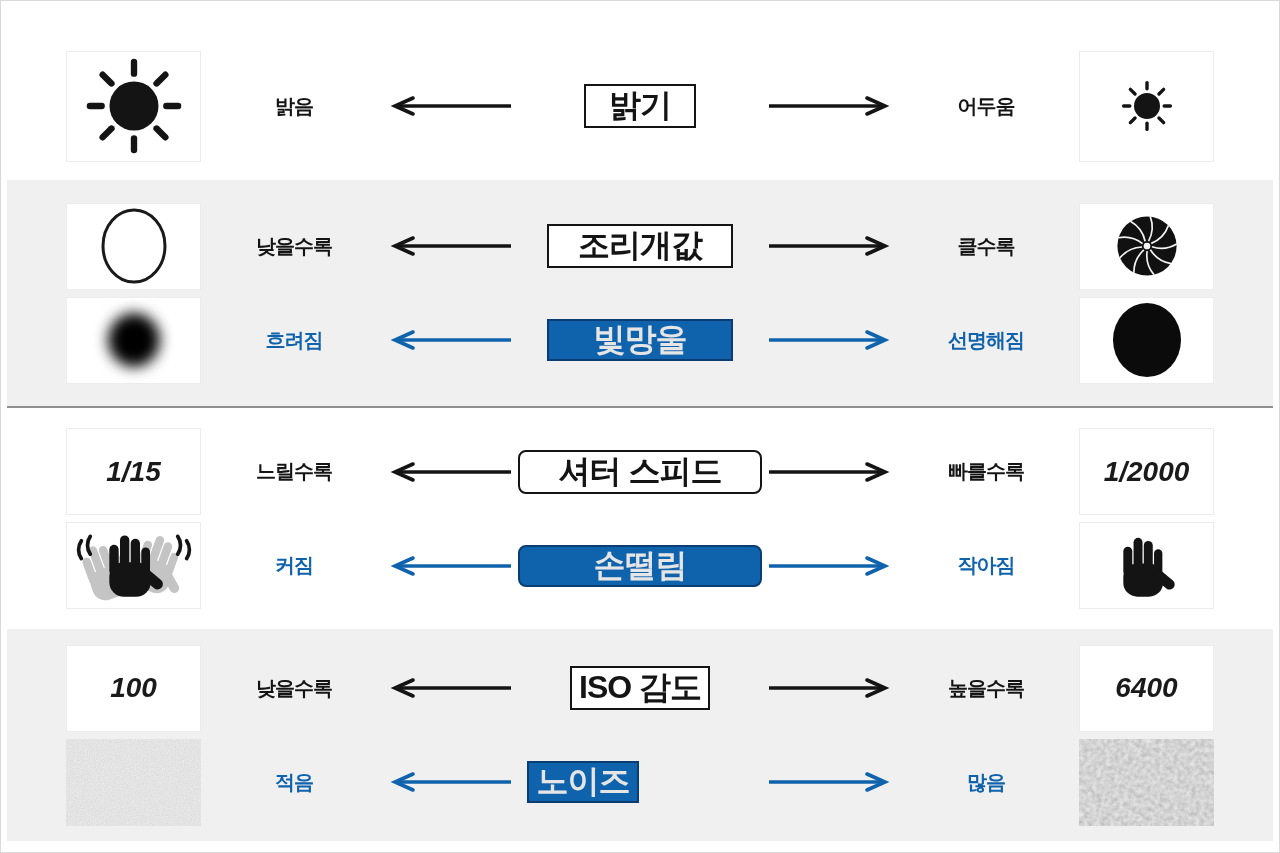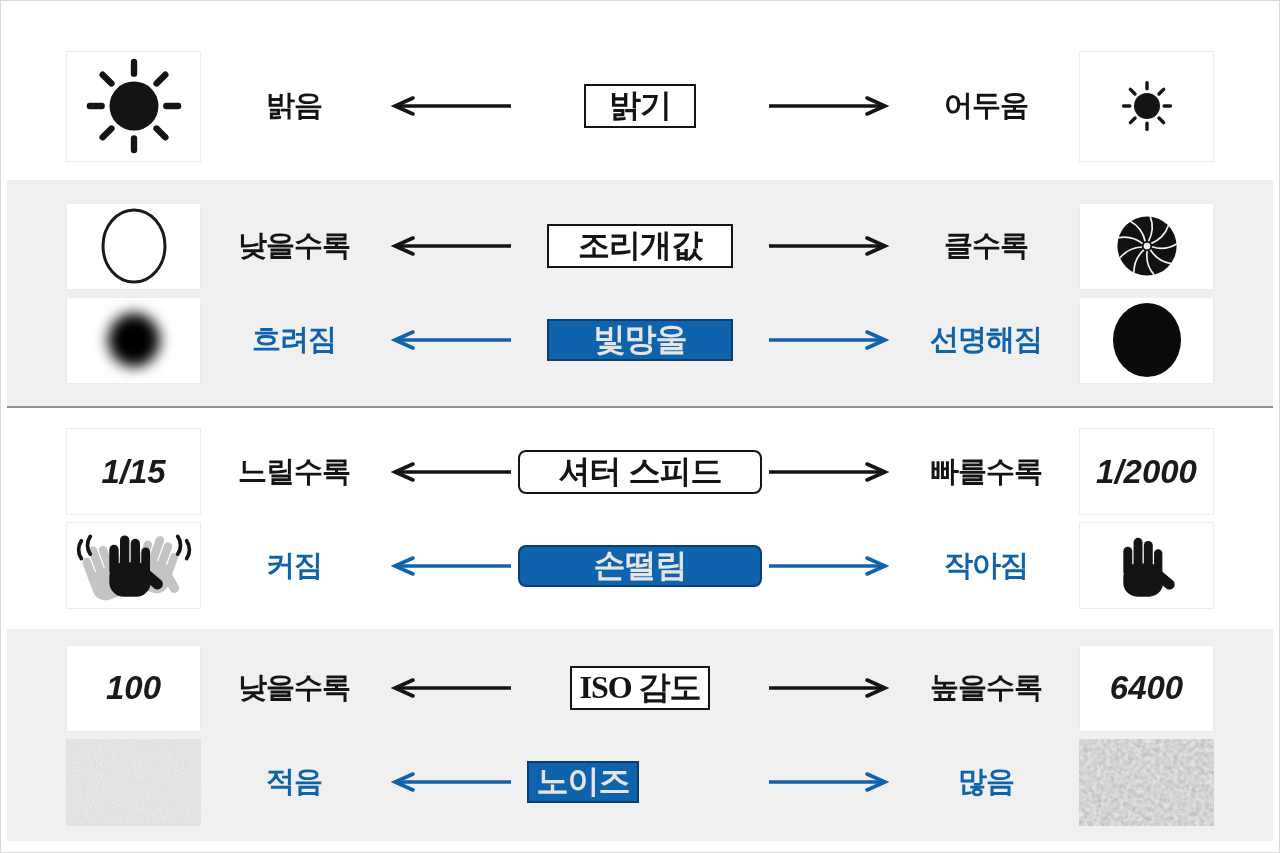--- a/index.html
+++ b/index.html
@@ -15,42 +15,42 @@
   #sec-aperture{height:226px;background:var(--band);}
   .divider{height:2px;background:#909090;}
   #sec-shutter{height:221px;background:#fff;}
   #sec-iso{height:212px;background:var(--band);}
 
   .row{
     display:grid;
     grid-template-columns:135px 1fr 128px 250px 128px 1fr 135px;
     align-items:center;padding:0 59px;height:87px;
   }
-  .lbl{text-align:center;font-weight:bold;font-size:29px;letter-spacing:-1px;color:var(--ink);white-space:nowrap;}
+  .lbl{text-align:center;font-weight:bold;font-size:20px;letter-spacing:-1px;color:var(--ink);white-space:nowrap;}
   .row.blue .lbl{color:var(--blue);}
   .arrow{display:block;margin:0 auto;color:var(--ink);}
   .row.blue .arrow{color:var(--blue);}
   .cbox{
     margin:0 auto;display:flex;align-items:center;justify-content:center;
     font-weight:bold;font-size:32px;letter-spacing:-1px;box-sizing:border-box;white-space:nowrap;
   }
   .cbox.white{background:#fff;border:2.5px solid var(--ink);color:var(--ink);height:44px;}
   .cbox.bluebox{background:var(--blue);border:2px solid var(--blue-dark);color:#e5e5e5;height:42px;}
   .w1{width:112px;height:42px;}
   .w2{width:186px;font-family:Liberation Mono, monospace;}
   .w3{width:244px;border-radius:8px;}
-  .w4a{width:140px;font-family:Liberation Serif, serif;}
+  .w4a{width:140px;}
   .w4b{width:112px;margin-left:12px;}
 
   .tile{
     width:135px;height:87px;background:#fff;border:1px solid #ececec;
     display:flex;align-items:center;justify-content:center;box-sizing:border-box;overflow:hidden;
   }
   .tile.tall{height:111px;}
-  .tile.num{font-style:italic;font-weight:bold;font-size:33px;color:#1a1a1a;letter-spacing:0;}
+  .tile.num{font-style:italic;font-weight:bold;font-size:28px;color:#1a1a1a;letter-spacing:0;}
   .tile.noise{border:none;}
   .tile svg{display:block;}
 </style>
 </head>
 <body>
 
 <svg width="0" height="0" style="position:absolute" aria-hidden="true">
   <defs>
     <symbol id="arr-l" viewBox="0 0 128 22">
       <line x1="10" y1="11" x2="124" y2="11" stroke="currentColor" stroke-width="3.6"></line>

